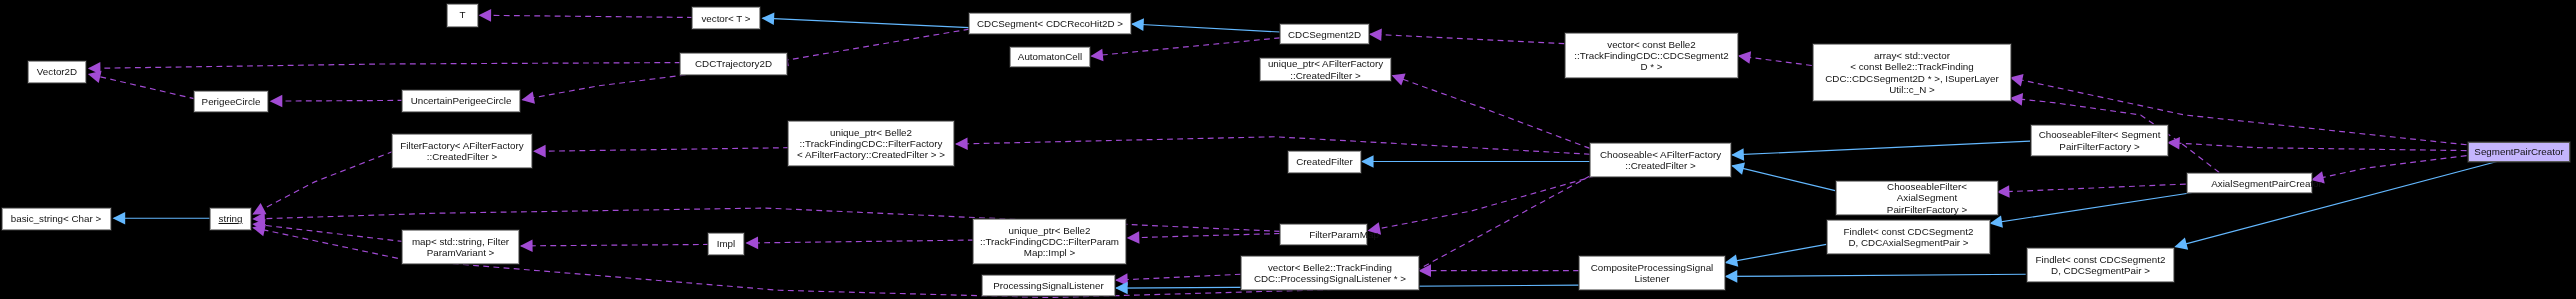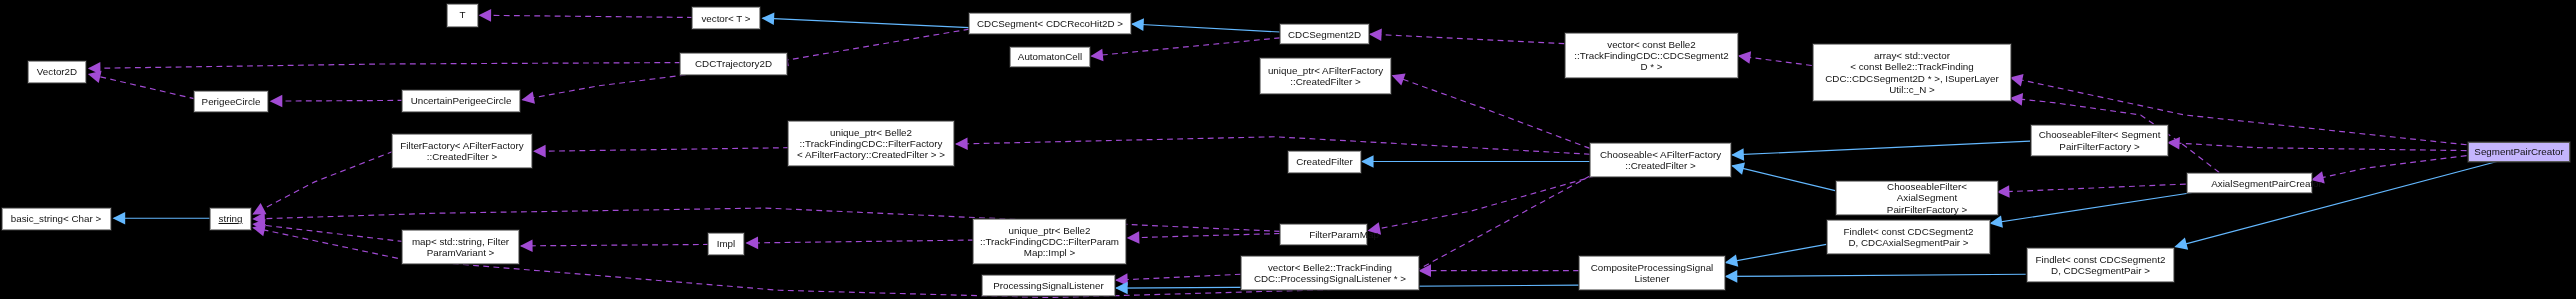--- a/index.html
+++ b/index.html
@@ -102,21 +102,21 @@
       <div class="node" style="left: 969px; top: 13px; width: 162px; height: 21px;">CDCSegment&lt; CDCRecoHit2D &gt;</div>
       <div class="node" style="left: 1010px; top: 47px; width: 80px; height: 19.7px;">AutomatonCell</div>
       <div class="node" style="left: 788px; top: 121px; width: 166px; height: 45px;">unique_ptr&lt; Belle2
 ::TrackFindingCDC::FilterFactory
 &lt; AFilterFactory::CreatedFilter &gt; &gt;</div>
       <div class="node" style="left: 973px; top: 219px; width: 153px; height: 45px;">unique_ptr&lt; Belle2
 ::TrackFindingCDC::FilterParam
 Map::Impl &gt;</div>
       <div class="node" style="left: 982px; top: 275px; width: 133px; height: 21px;">ProcessingSignalListener</div>
       <div class="node" style="left: 1280px; top: 24px; width: 89px; height: 20.4px;">CDCSegment2D</div>
-      <div class="node" style="left: 1260px; top: 58px; width: 131px; height: 36px;">unique_ptr&lt; AFilterFactory
+      <div class="node" style="left: 1260px; top: 58px; width: 131px; height: 23px;">unique_ptr&lt; AFilterFactory
 ::CreatedFilter &gt;</div>
       <div class="node" style="left: 1288px; top: 151px; width: 73px; height: 22px;">CreatedFilter</div>
       <div class="node" style="left: 1280px; top: 224px; width: 87px; height: 21px; padding-left: 41px;">FilterParamMap</div>
       <div class="node" style="left: 1241px; top: 256px; width: 178px; height: 34px;">vector&lt; Belle2::TrackFinding
 CDC::ProcessingSignalListener * &gt;</div>
       <div class="node" style="left: 1565px; top: 33px; width: 173px; height: 45px;">vector&lt; const Belle2
 ::TrackFindingCDC::CDCSegment2
 D * &gt;</div>
       <div class="node" style="left: 1590px; top: 143px; width: 141px; height: 34px;">Chooseable&lt; AFilterFactory
 ::CreatedFilter &gt;</div>

